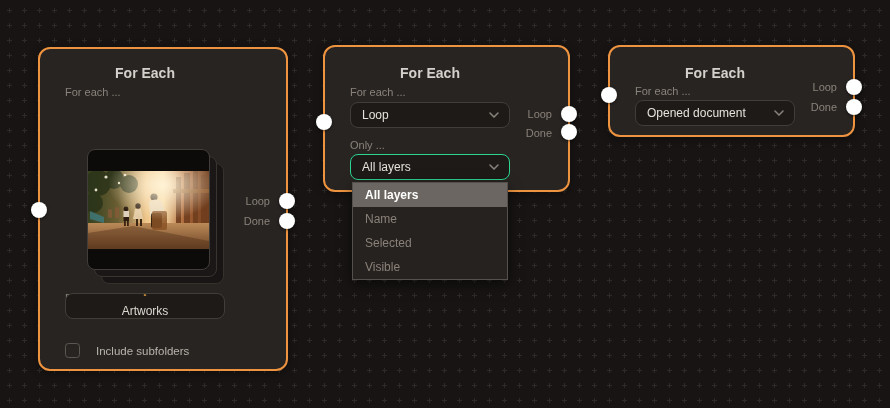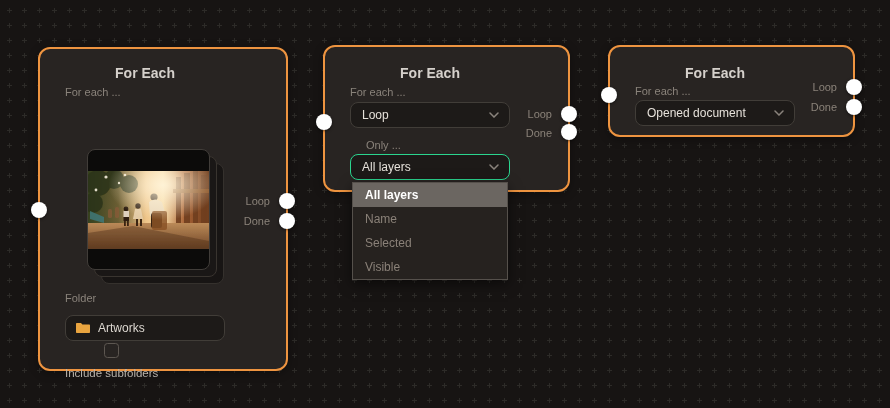--- a/index.html
+++ b/index.html
@@ -51,22 +51,22 @@
   .card.front{left:0;top:0;background:#0c0b0a;border:1px solid #413d39;overflow:hidden;}
   .photo{position:absolute;left:0;top:21px;width:121px;height:78px;}
 
   .folder-input{
     position:absolute;left:25px;width:160px;height:26px;
     background:#1d1a18;border:1px solid #413d38;border-radius:8px;
     display:flex;align-items:center;gap:8px;padding:0 10px;
     font-size:12px;color:#ddd8d1;cursor:pointer;
   }
   .checkbox-row{
-    position:absolute;left:25px;display:flex;align-items:center;gap:9px;
-    font-size:11.5px;color:#b9b3ab;cursor:pointer;flex-direction:column;
+    position:absolute;left:25px;display:flex;align-items:center;gap:16px;
+    font-size:11.5px;color:#b9b3ab;cursor:pointer;
   }
   .checkbox{
     width:15px;height:15px;border:1.5px solid #5d5751;border-radius:3.5px;
     background:transparent;flex:0 0 auto;
   }
 
   
   .menu{
     position:absolute;left:352px;top:182px;width:156px;z-index:30;
     background:#26221f;border:1px solid #55504b;
@@ -169,21 +169,21 @@
           <rect x="35.5" y="46" width="5.5" height="4" fill="#2e1d10"></rect>
           <rect x="36" y="50" width="1.8" height="5" fill="#3a2412"></rect>
           <rect x="39" y="50" width="1.8" height="5" fill="#3a2412"></rect>
           <rect width="121" height="78" fill="url(#sun)"></rect>
         </svg>
       </div>
     </div>
 
     <span class="field-label" style="top:243px;">Folder</span>
 
-    <div class="folder-input" style="top:266px;">
+    <div class="folder-input" style="top:244px;flex-direction:column;">
       <svg width="14" height="12" viewBox="0 0 14 12">
         <path d="M0 2c0-.6.4-1 1-1h4l1.4 1.5H13c.6 0 1 .4 1 1V10c0 .6-.4 1-1 1H1c-.6 0-1-.4-1-1z" fill="#e9a43f"></path>
       </svg>
       <span>Artworks</span>
     </div>
 
     <div class="checkbox-row" style="top:294px;">
       <span class="checkbox"></span>
       <span>Include subfolders</span>
     </div>
@@ -203,21 +203,21 @@
 
     <div class="select" style="top:55px;">
       <span>Loop</span>
       <span class="chev">
         <svg width="10" height="6" viewBox="0 0 10 6">
             <path d="M1 1l4 4 4-4" stroke="#8a837c" stroke-width="1.5" fill="none" stroke-linecap="round"></path>
           </svg>
       </span>
     </div>
 
-    <span class="field-label" style="top:92px;margin-left:16px;">Only ...</span>
+    <span class="field-label" style="top:92px;">Only ...</span>
 
     <div class="select focused" style="top:107px;">
       <span>All layers</span>
       <span class="chev">
         <svg width="10" height="6" viewBox="0 0 10 6">
             <path d="M1 1l4 4 4-4" stroke="#8a837c" stroke-width="1.5" fill="none" stroke-linecap="round"></path>
           </svg>
       </span>
     </div>
 

